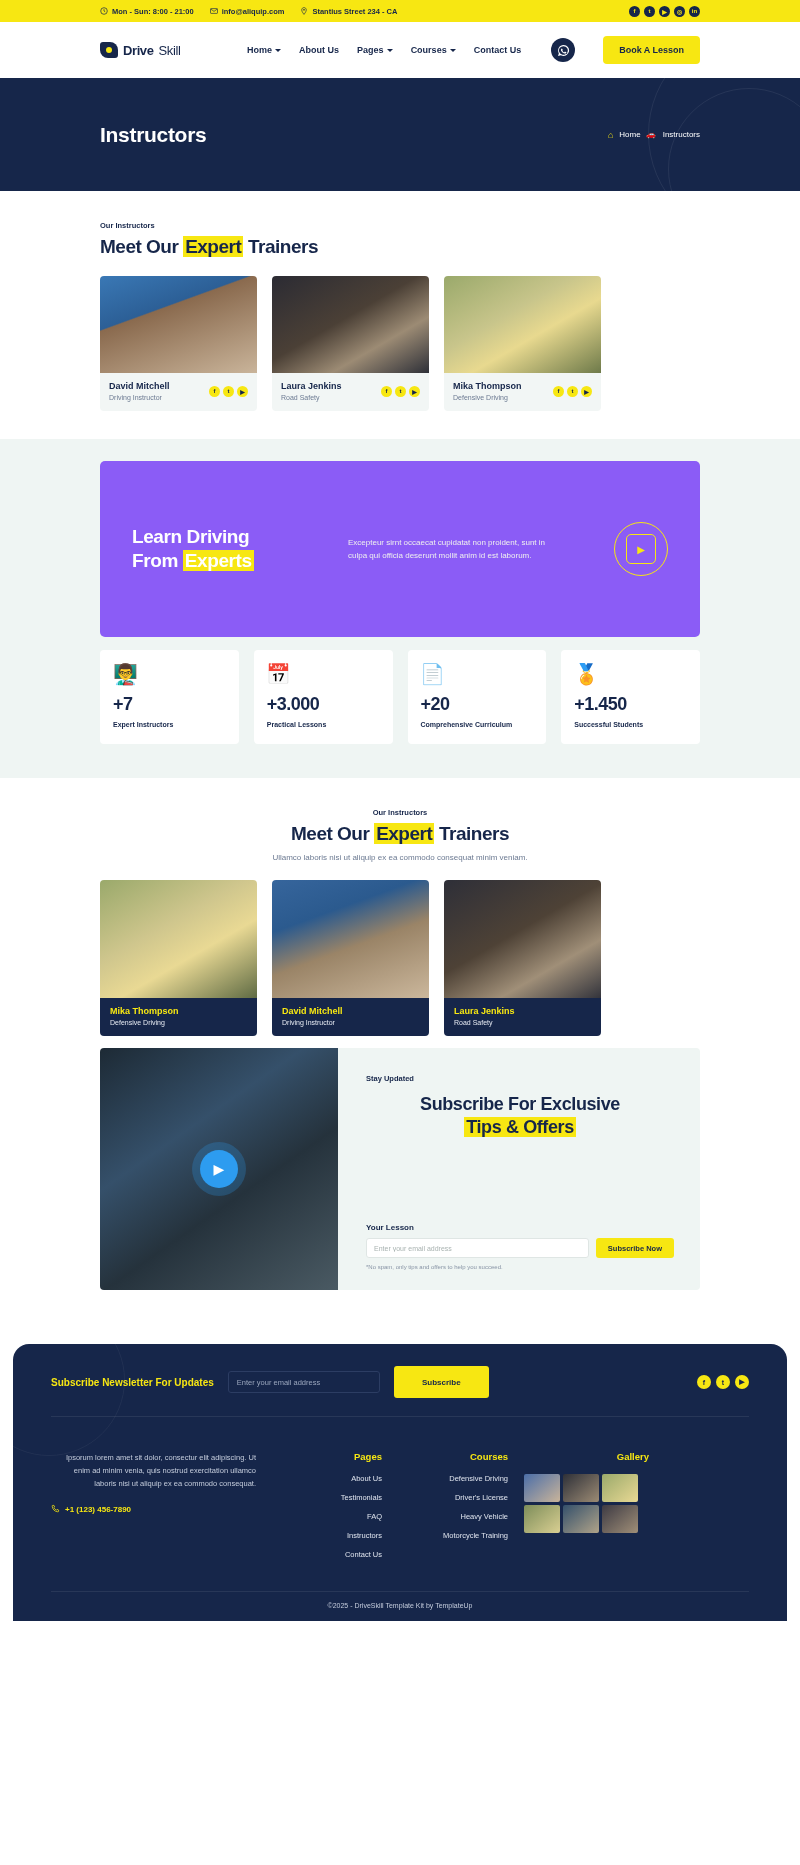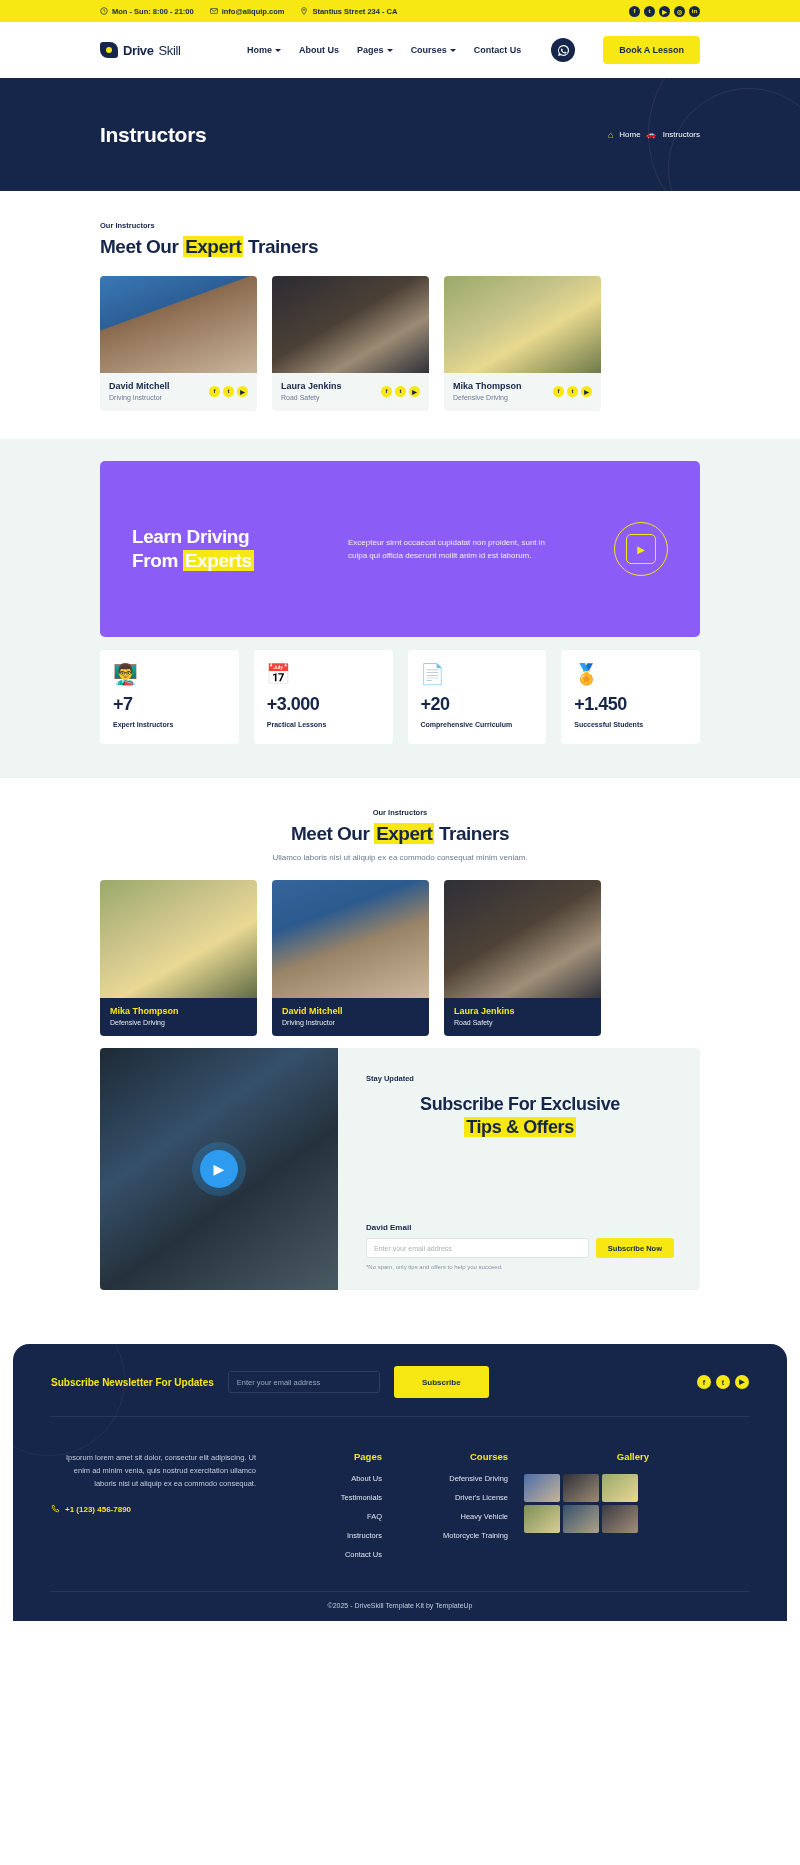--- a/index.html
+++ b/index.html
@@ -424,21 +424,21 @@
     <div class="split">
       <div class="left" style="background:linear-gradient(145deg,#1d2a35 0%,#35506a 35%,#25323c 60%,#4a5a63 100%);">
         <div class="play">▶</div>
       </div>
       <div class="right">
         <div class="eyebrow">Stay Updated</div>
         <h3>
           <span>Subscribe For Exclusive</span><br>
           <span class="hl">Tips &amp; Offers</span>
         </h3>
-        <div class="flabel">David Email</div>
+        <div class="flabel">Your Lesson</div>
         <div class="frow">
           <input type="text" placeholder="Enter your email address" style="">
           <button>Subscribe Now</button>
         </div>
         <div class="fnote">*No spam, only tips and offers to help you succeed.</div>
       </div>
     </div>
   </div>
 
   <div class="footwrap">

